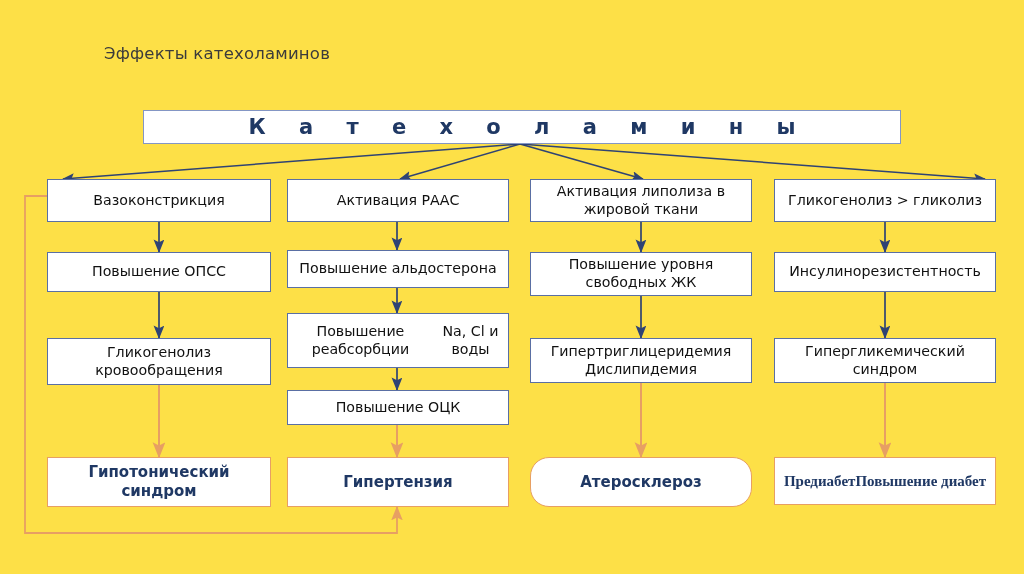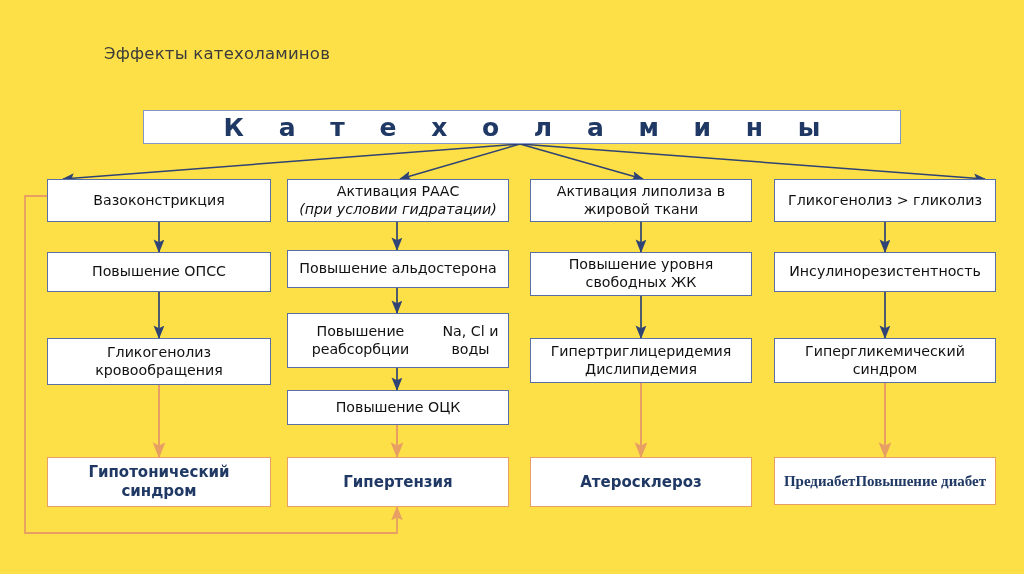--- a/index.html
+++ b/index.html
@@ -43,21 +43,21 @@
     justify-content: center;
     text-align: center;
     background: #ffffff;
     line-height: 1.24;
   }
 
   .node-head {
     border: 1.6px solid #8496c4;
     color: #1f3864;
     font-weight: bold;
-    font-size: 25px;
+    font-size: 21px;
     letter-spacing: 13px;
     text-indent: 13px;
   }
 
   .node-blue {
     border: 1.4px solid #5a6fa3;
     color: #111111;
     font-size: 14.2px;
   }
 
@@ -145,21 +145,20 @@
     <span>Гликогенолиз</span>
     <span>кровообращения</span>
   </div>
   <div class="node node-orange" style="left:47px; top:457px; width:224px; height:50px; flex-direction:column;">
     <span>Гипотонический</span>
     <span>синдром</span>
   </div>
 
   <div class="node node-blue" style="left:287px; top:179px; width:222px; height:43px; flex-direction:column;">
     <span>Активация РААС</span>
-    <em>(при условии гидратации)</em>
   </div>
   <div class="node node-blue" style="left:287px; top:250px; width:222px; height:38px;">
     <span>Повышение альдостерона</span>
   </div>
   <div class="node node-blue" style="left:287px; top:313px; width:222px; height:55px; flex-direction:row;">
     <span>Повышение реабсорбции</span>
     <span>Na, Cl и воды</span>
   </div>
   <div class="node node-blue" style="left:287px; top:390px; width:222px; height:35px;">
     <span>Повышение ОЦК</span>
@@ -173,21 +172,21 @@
     <span>жировой ткани</span>
   </div>
   <div class="node node-blue" style="left:530px; top:252px; width:222px; height:44px; flex-direction:column;">
     <span>Повышение уровня</span>
     <span>свободных ЖК</span>
   </div>
   <div class="node node-blue" style="left:530px; top:338px; width:222px; height:45px; flex-direction:column;">
     <span>Гипертриглицеридемия</span>
     <span>Дислипидемия</span>
   </div>
-  <div class="node node-orange" style="left:530px; top:457px; width:222px; height:50px;">
+  <div class="node node-orange" style="left:530px; top:457px; width:222px; height:50px;border-radius:19px;">
     <span>Атеросклероз</span>
   </div>
 
   <div class="node node-blue" style="left:774px; top:179px; width:222px; height:43px;">
     <span>Гликогенолиз &gt; гликолиз</span>
   </div>
   <div class="node node-blue" style="left:774px; top:252px; width:222px; height:40px;">
     <span>Инсулинорезистентность</span>
   </div>
   <div class="node node-blue" style="left:774px; top:338px; width:222px; height:45px; flex-direction:column;">

